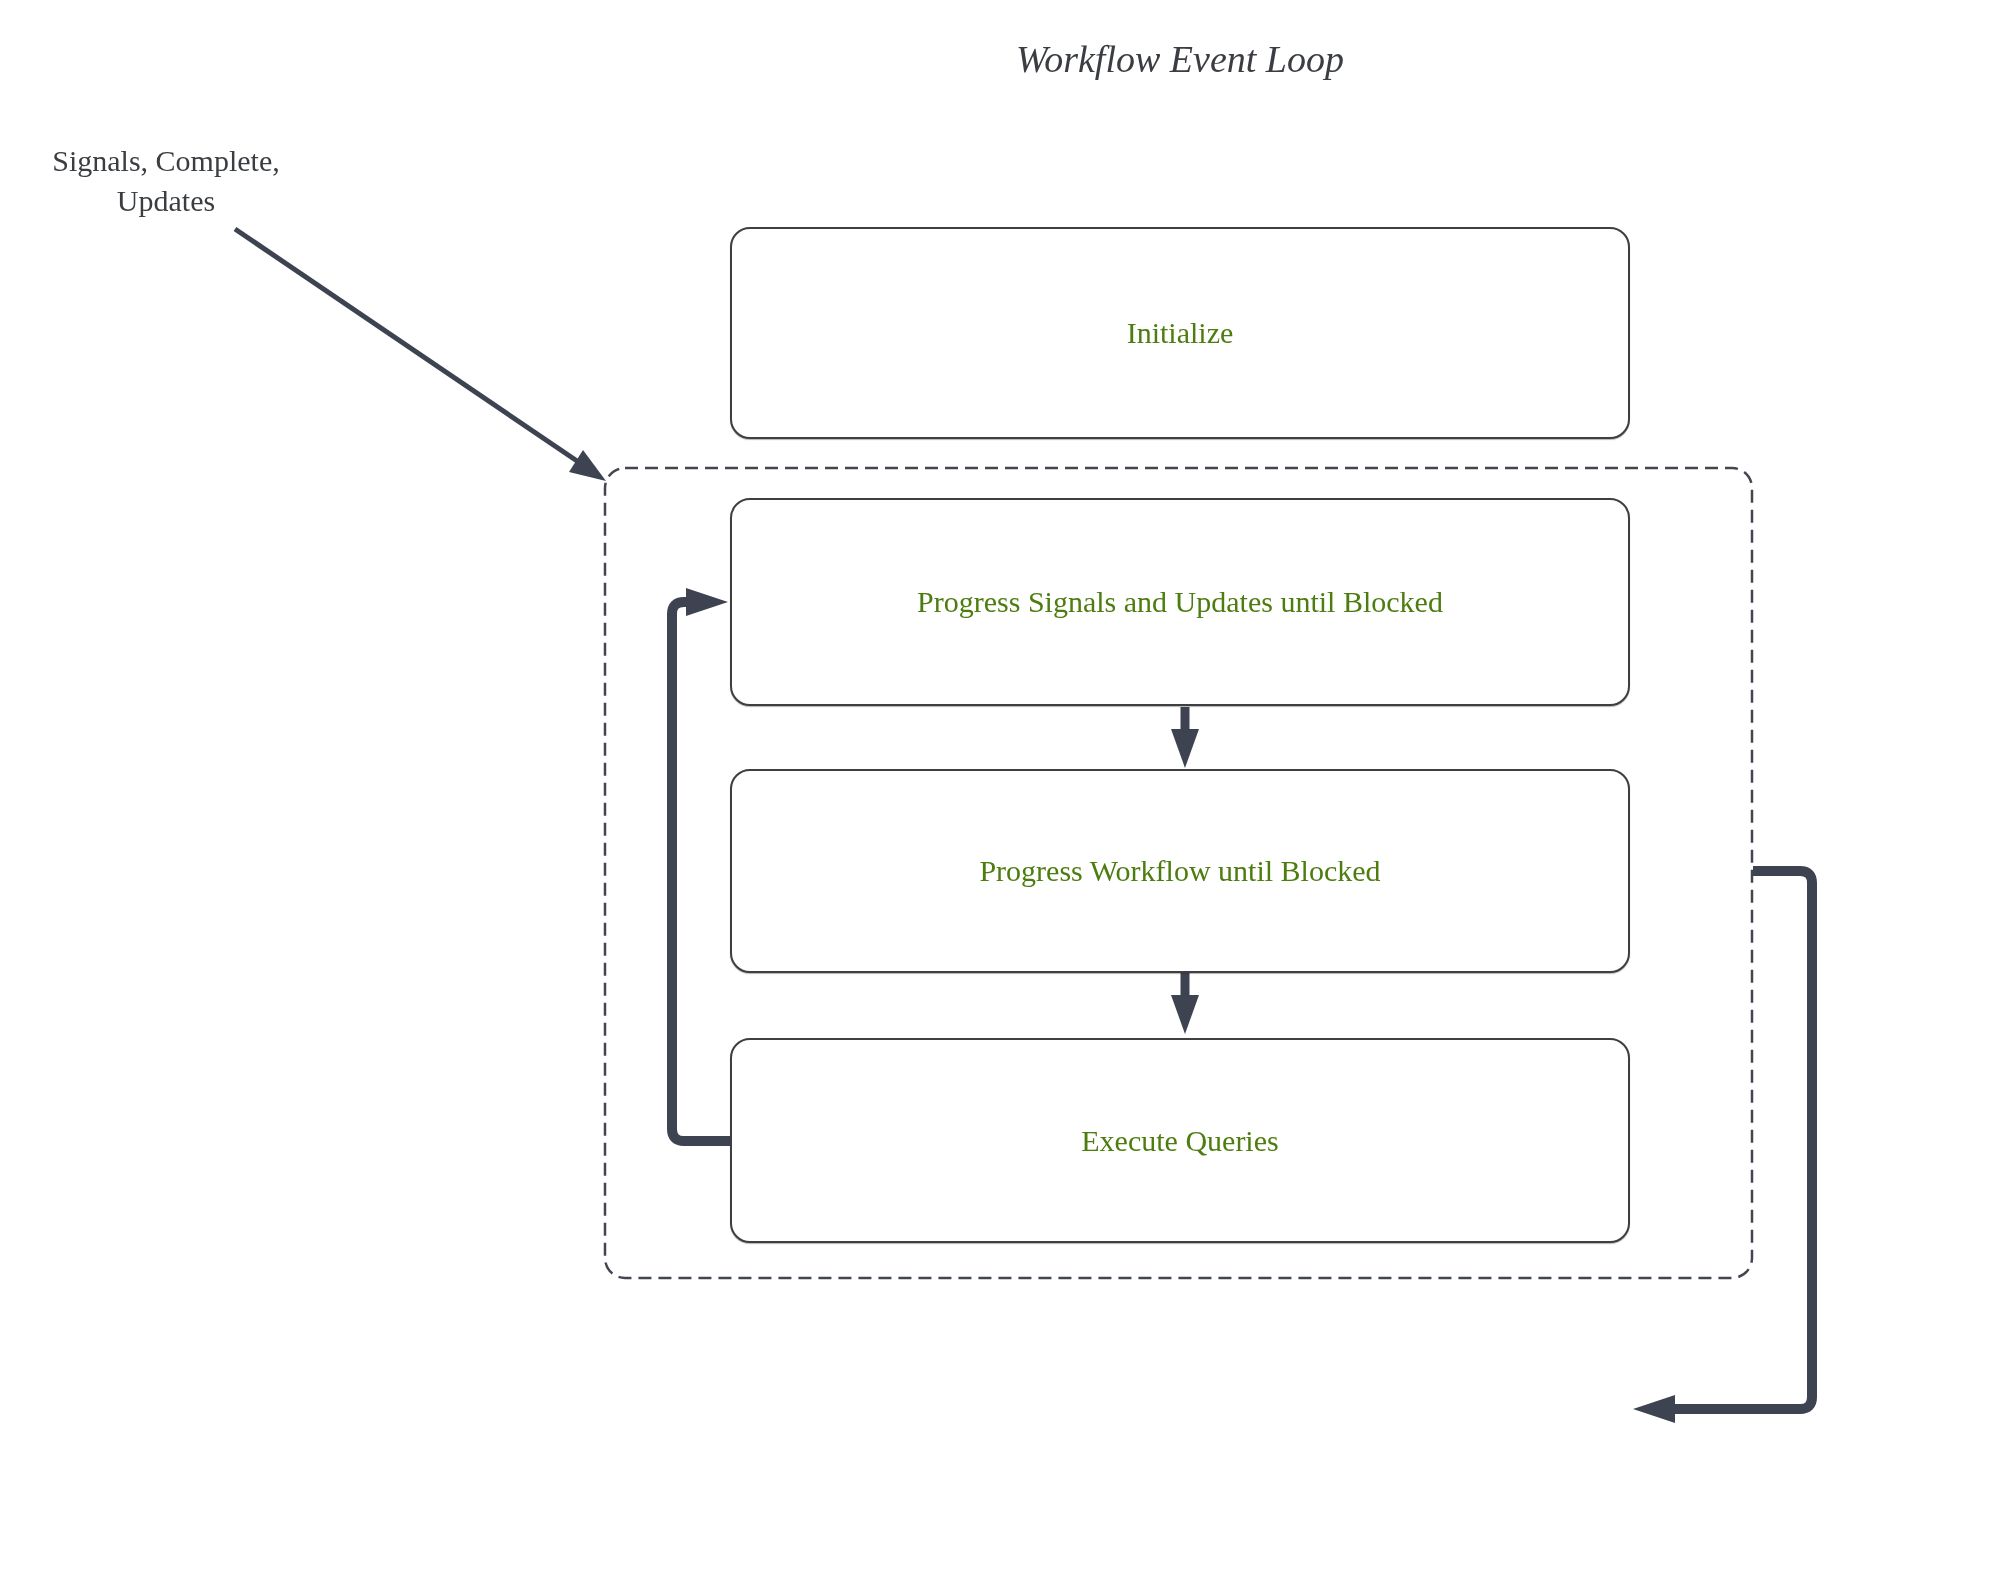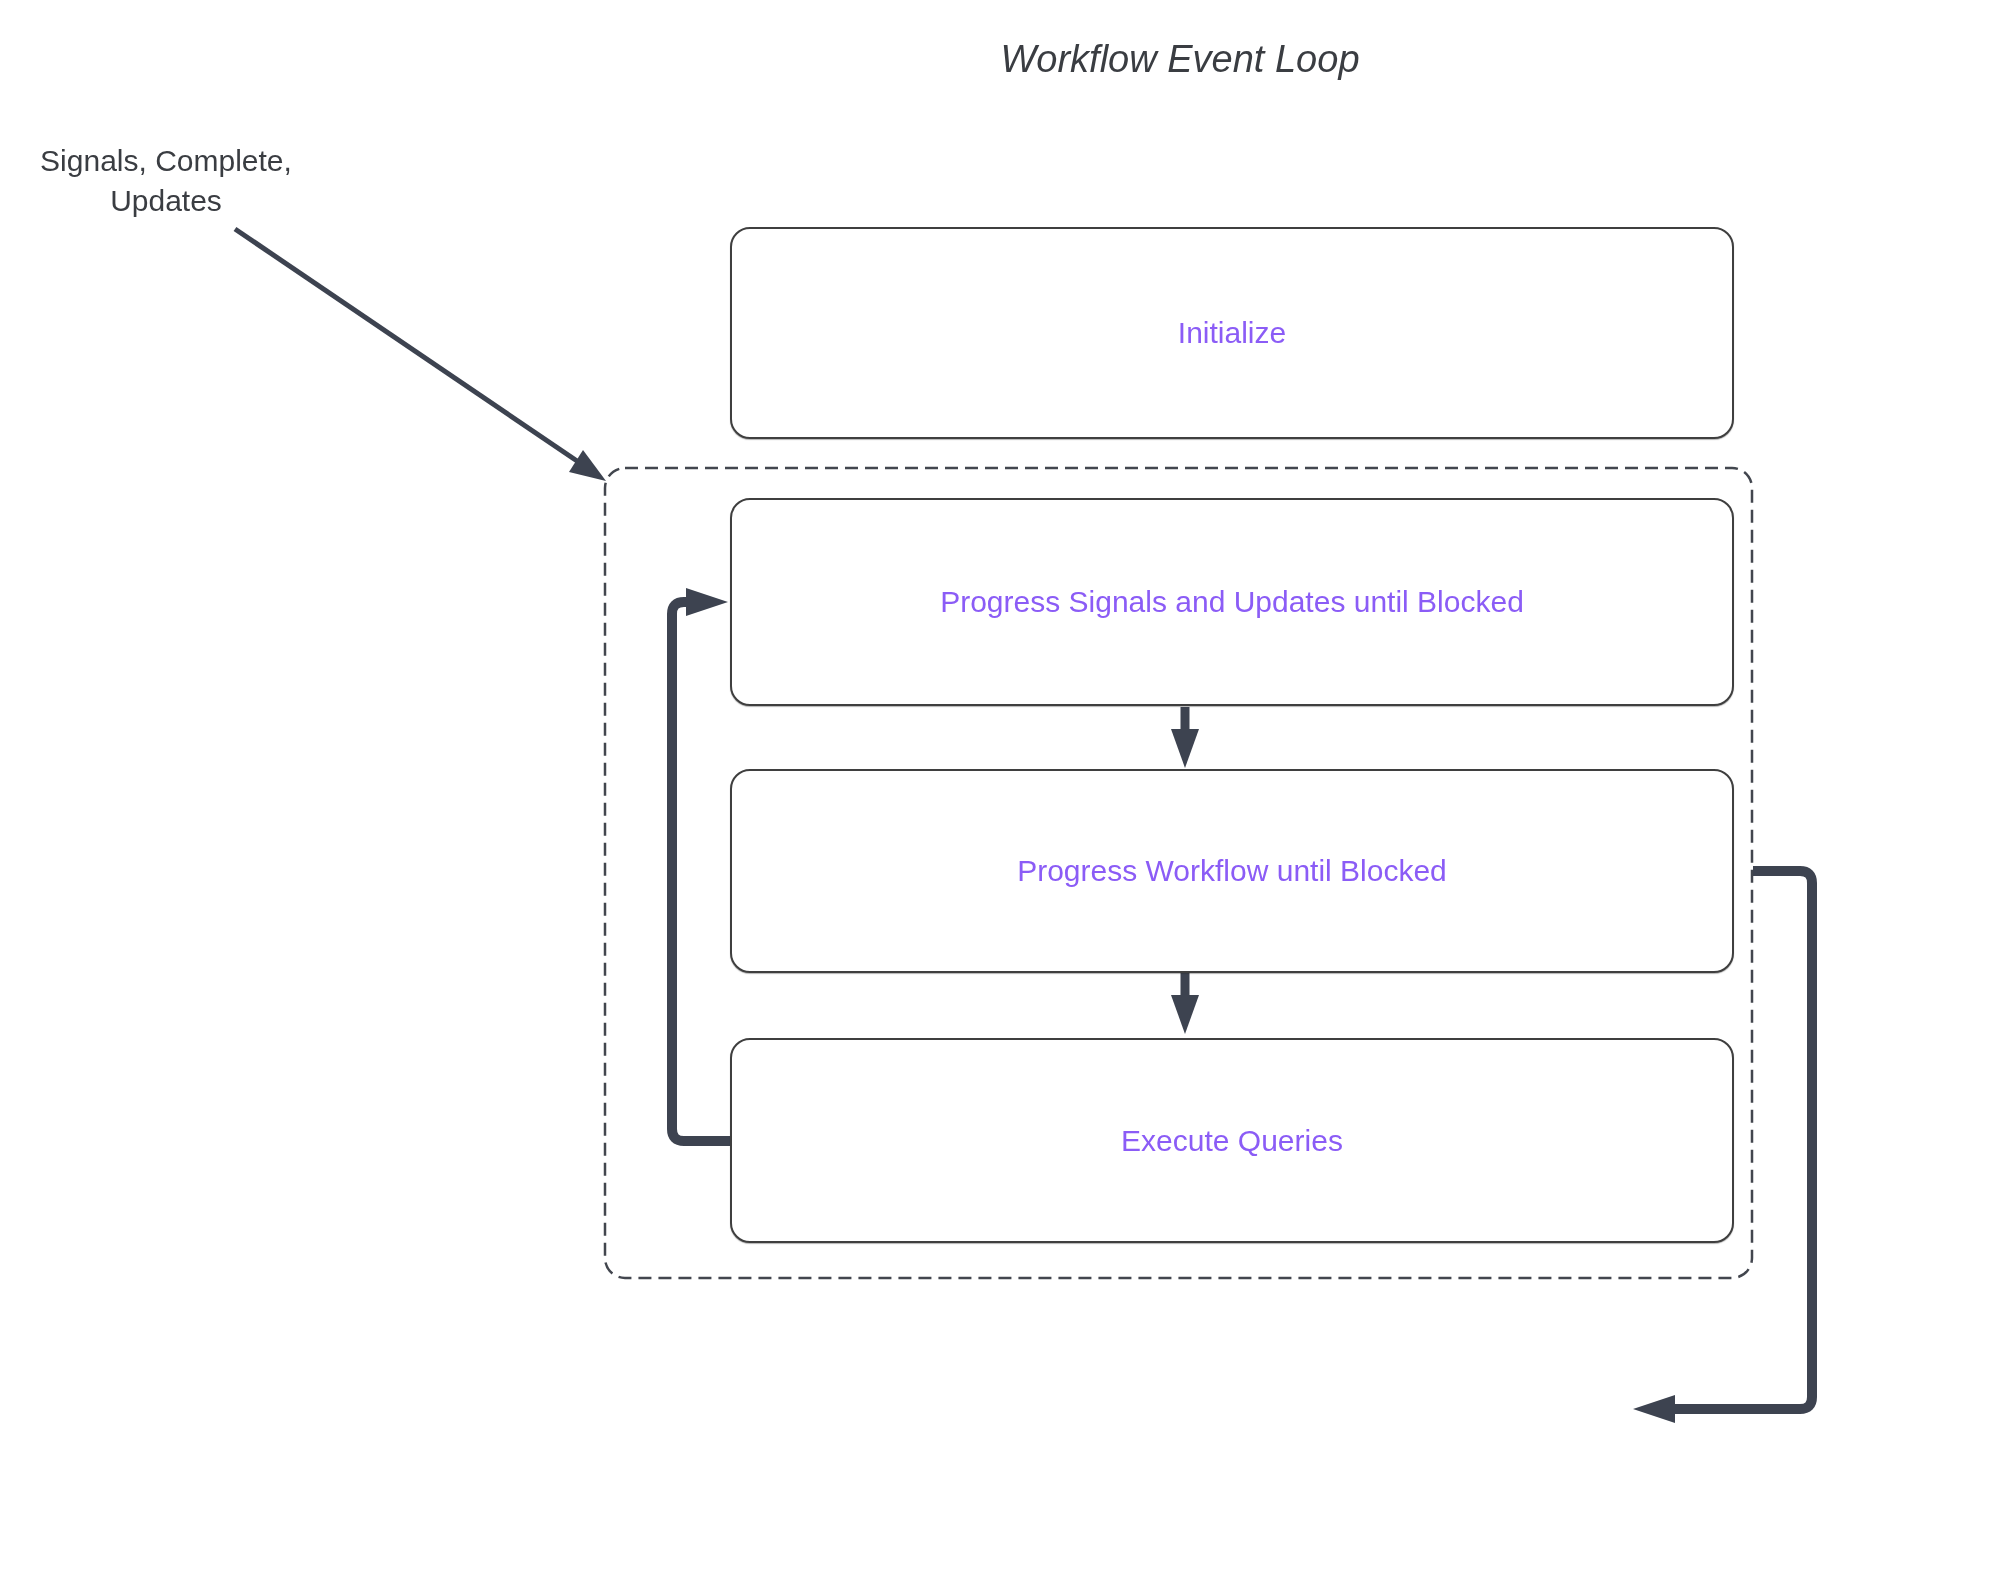--- a/index.html
+++ b/index.html
@@ -5,21 +5,21 @@
   html, body {
     margin: 0;
     padding: 0;
     background: #ffffff;
   }
   #stage {
     position: relative;
     width: 2006px;
     height: 1576px;
     background: #ffffff;
-    font-family: Liberation Sans, sans-serif;
+    font-family: Liberation Serif, serif;
     color: #393c42;
     overflow: hidden;
     border-radius: 26px;
   }
   #connector-layer {
     position: absolute;
     left: 0; top: 0;
     width: 2006px;
     height: 1576px;
   }
@@ -41,31 +41,31 @@
     width: 292px;
     text-align: center;
     font-size: 30px;
     line-height: 40px;
     color: #3a3d42;
   }
   .external-label span { display: block; }
   .node {
     position: absolute;
     left: 730px;
-    width: 1004px;
+    width: 900px;
     box-sizing: border-box;
     background: #ffffff;
     border: 2px solid #3f3f3f;
     border-radius: 20px;
     display: flex;
     align-items: center;
     justify-content: center;
     text-align: right;
     font-size: 30px;
-    color: #8b5cf6;
+    color: #4d7c0f;
     box-shadow: 0 1px 1px rgba(40,40,40,0.35);
   }
   .node-initialize        { top: 227px;  height: 212px; }
   .node-progress-signals  { top: 498px;  height: 208px; }
   .node-progress-workflow { top: 769px;  height: 204px; }
   .node-execute-queries   { top: 1038px; height: 205px; }
   .node-complete          { top: 1307px; height: 204px; }
 </style>
 </head>
 <body>

